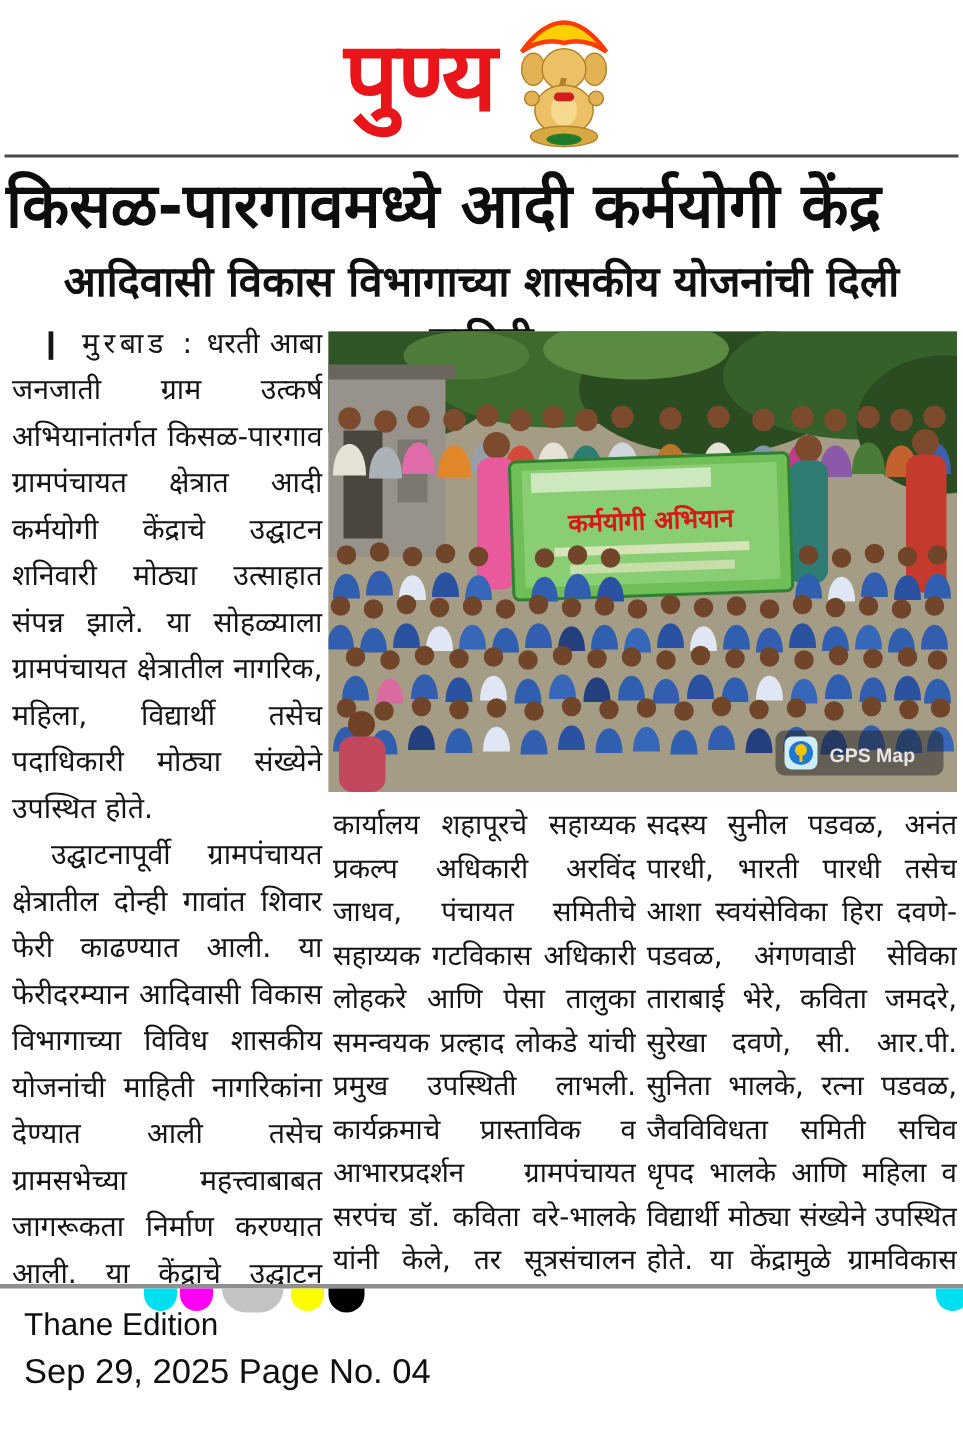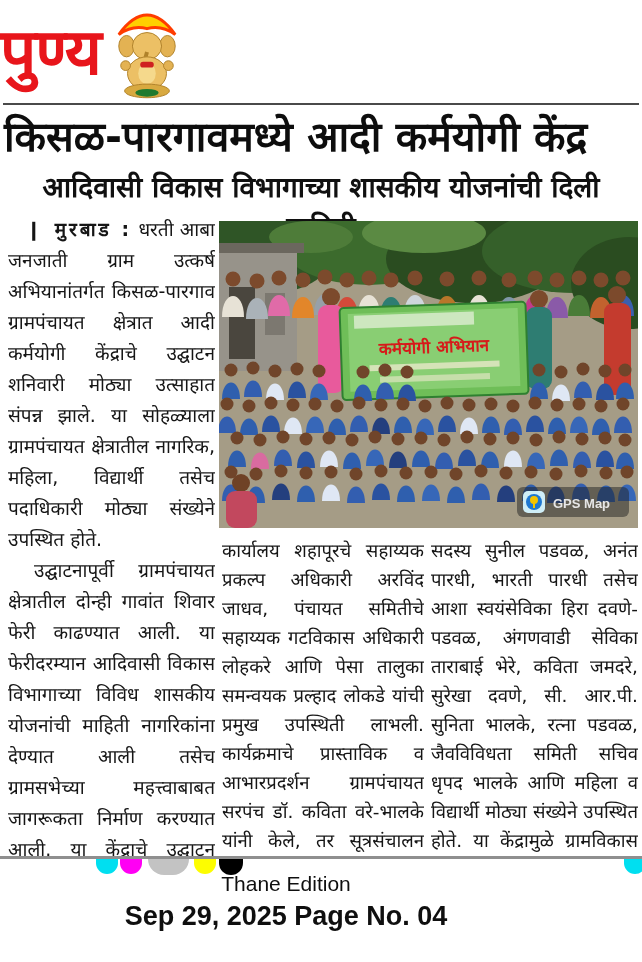--- a/index.html
+++ b/index.html
@@ -2,21 +2,21 @@
 <html><head>
 <meta charset="utf-8">
 <style>
   * { margin:0; padding:0; box-sizing:border-box; }
   html,body { background:#ffffff; }
   body { font-family:"Liberation Sans", sans-serif; }
   .page { position:relative; width:642px; height:962px; background:#fff; overflow:hidden; margin:0 auto; }
 
   
   .masthead { position:absolute; top:2px; left:0; width:642px; height:100px;
-              display:flex; align-items:center; gap:10px; }
+              display:flex; align-items:center; justify-content:center; gap:10px; }
   .mast-word { color:#e8151b; font-weight:bold; font-size:64px; line-height:96px;
                font-family:"DejaVu Sans", sans-serif; letter-spacing:-1px; }
   .mast-logo { width:72px; height:94px; flex:0 0 auto; }
 
   .top-rule { position:absolute; top:103px; left:3px; width:636px; border-top:2px solid #4a4a4a; }
 
   
   .headline { position:absolute; top:110px; left:4px; width:634px; text-align:left;
               font-size:41px; font-weight:bold; color:#0d0d0d; line-height:54px;
               font-family:"DejaVu Sans", sans-serif; }
@@ -24,40 +24,40 @@
                  font-size:28px; font-weight:bold; color:#101010; line-height:40px;
                  font-family:"DejaVu Sans", sans-serif; }
 
   
   .col { position:absolute; overflow:hidden; text-align:justify; color:#151515;
          font-family:"DejaVu Sans", sans-serif; }
   .col1 { left:8px;  top:214px; width:207px; height:642px; font-size:19px; line-height:31px; }
   .col2 { left:222px; top:536px; width:202px; height:320px; font-size:18.5px; line-height:29px; }
   .col3 { left:431px; top:536px; width:207px; height:320px; font-size:18.5px; line-height:29px; }
   .col p + p { text-indent:26px; }
-  .dateline { font-weight:bold; letter-spacing:3px; }
+  .dateline { font-weight:normal; letter-spacing:3px; }
   .col1 > p:first-child { text-indent:18px; }
 
   
   .photo { position:absolute; left:219px; top:221px; width:419px; height:307px; background:#a59c86; }
   .photo svg { display:block; }
 
   
   .clip-rule { position:absolute; top:856px; left:0; width:642px; border-top:3px solid #8f8f8f; }
   .reg-dot { position:absolute; top:859px; border-radius:0 0 999px 999px; }
   .dot-cyan1   { left:96px;  width:22px; height:15px; background:#00dff0; }
   .dot-magenta { left:120px; width:22px; height:15px; background:#ff00f4; }
   .dot-gray    { left:148px; width:41px; height:16px; background:#c3c3c3; }
   .dot-yellow  { left:194px; width:22px; height:15px; background:#fdfd00; }
   .dot-black   { left:219px; width:24px; height:16px; background:#000000; }
   .dot-cyan2   { left:624px; width:22px; height:15px; background:#00dff0; }
 
-  .footer-line { position:absolute; left:0; width:572px; text-align:center; color:#0f0f0f; }
+  .footer-line { position:absolute; left:16px; width:572px; text-align:left; color:#0f0f0f; }
   .footer-edition { top:872px; font-size:21px; }
-  .footer-date    { top:901px; font-size:27px;font-weight:bold; }
+  .footer-date    { top:901px; font-size:23px; }
   .footer-powered { top:931px; font-size:23px; }
 </style>
 </head>
 <body>
 
 <div class="page">
 
   <div class="masthead">
     <span class="mast-word">पुण्य</span>
     <svg class="mast-logo" viewBox="0 0 74 96" xmlns="http://www.w3.org/2000/svg">

